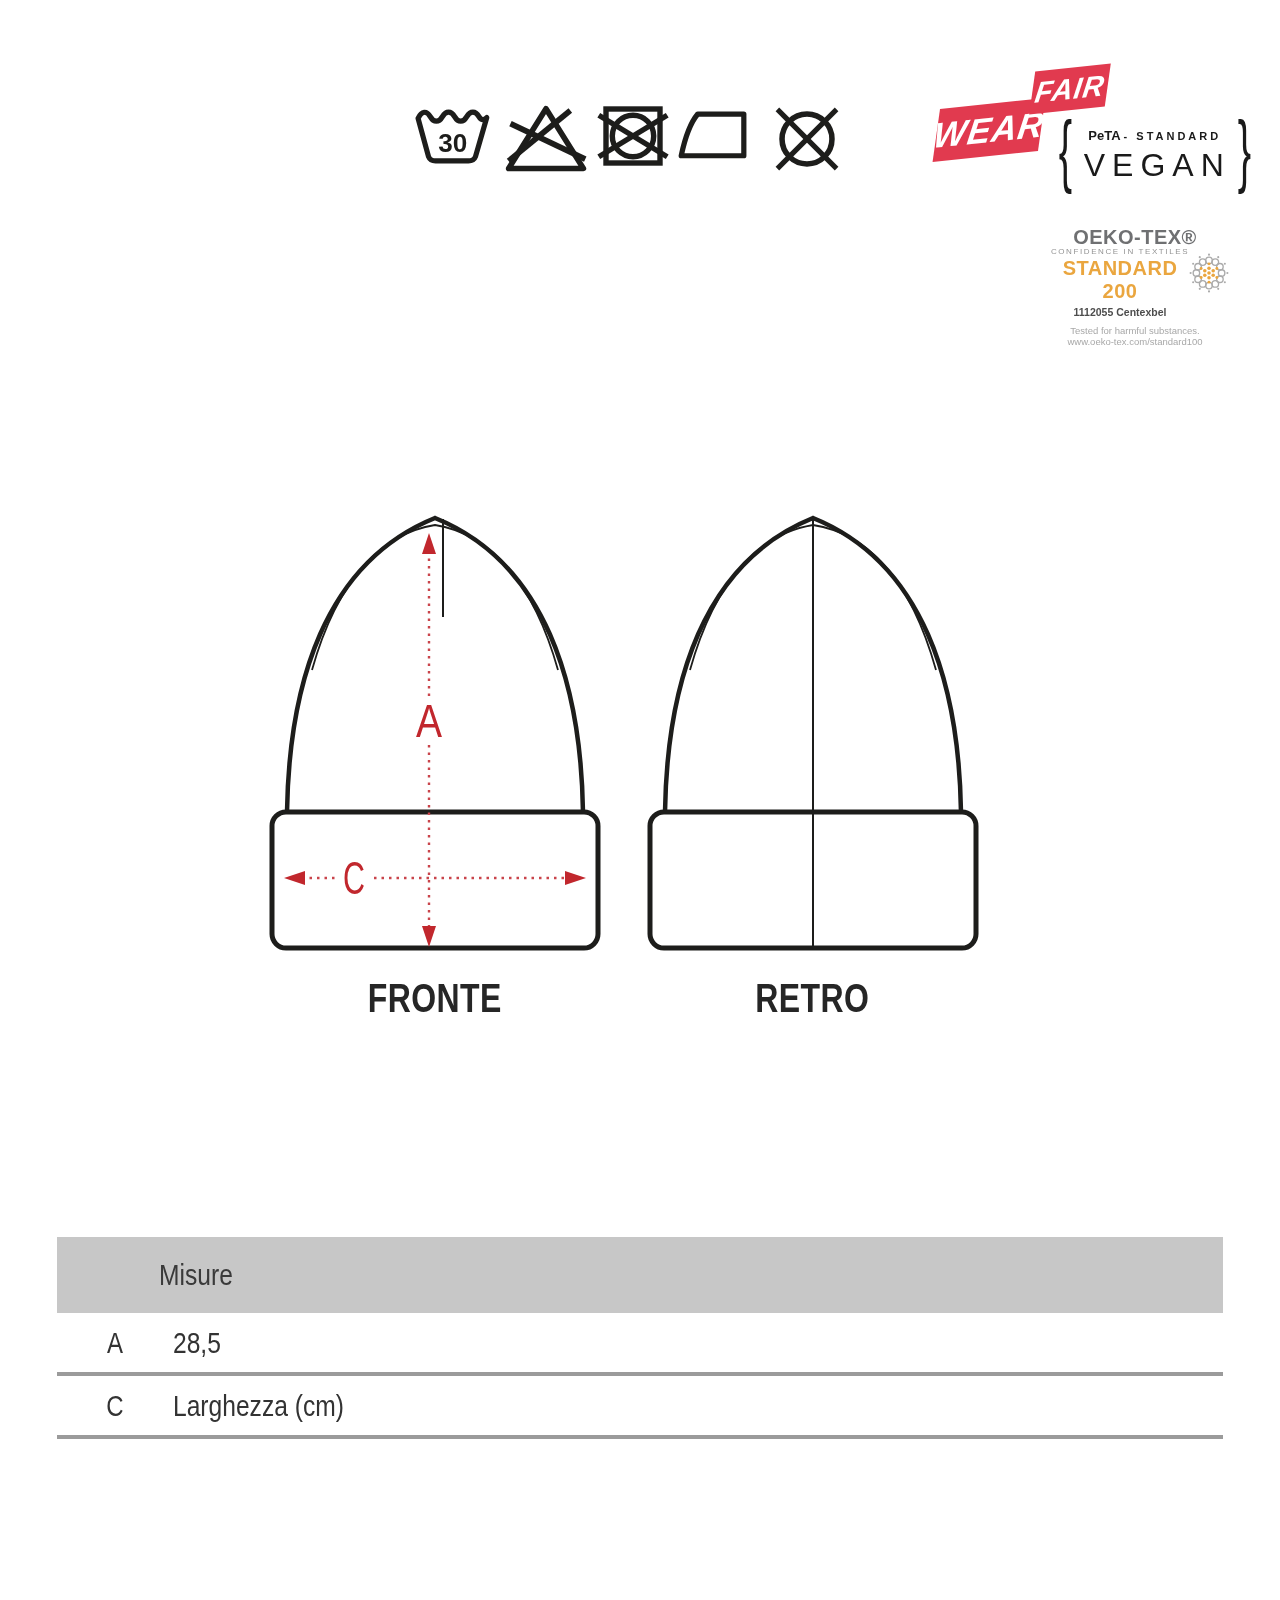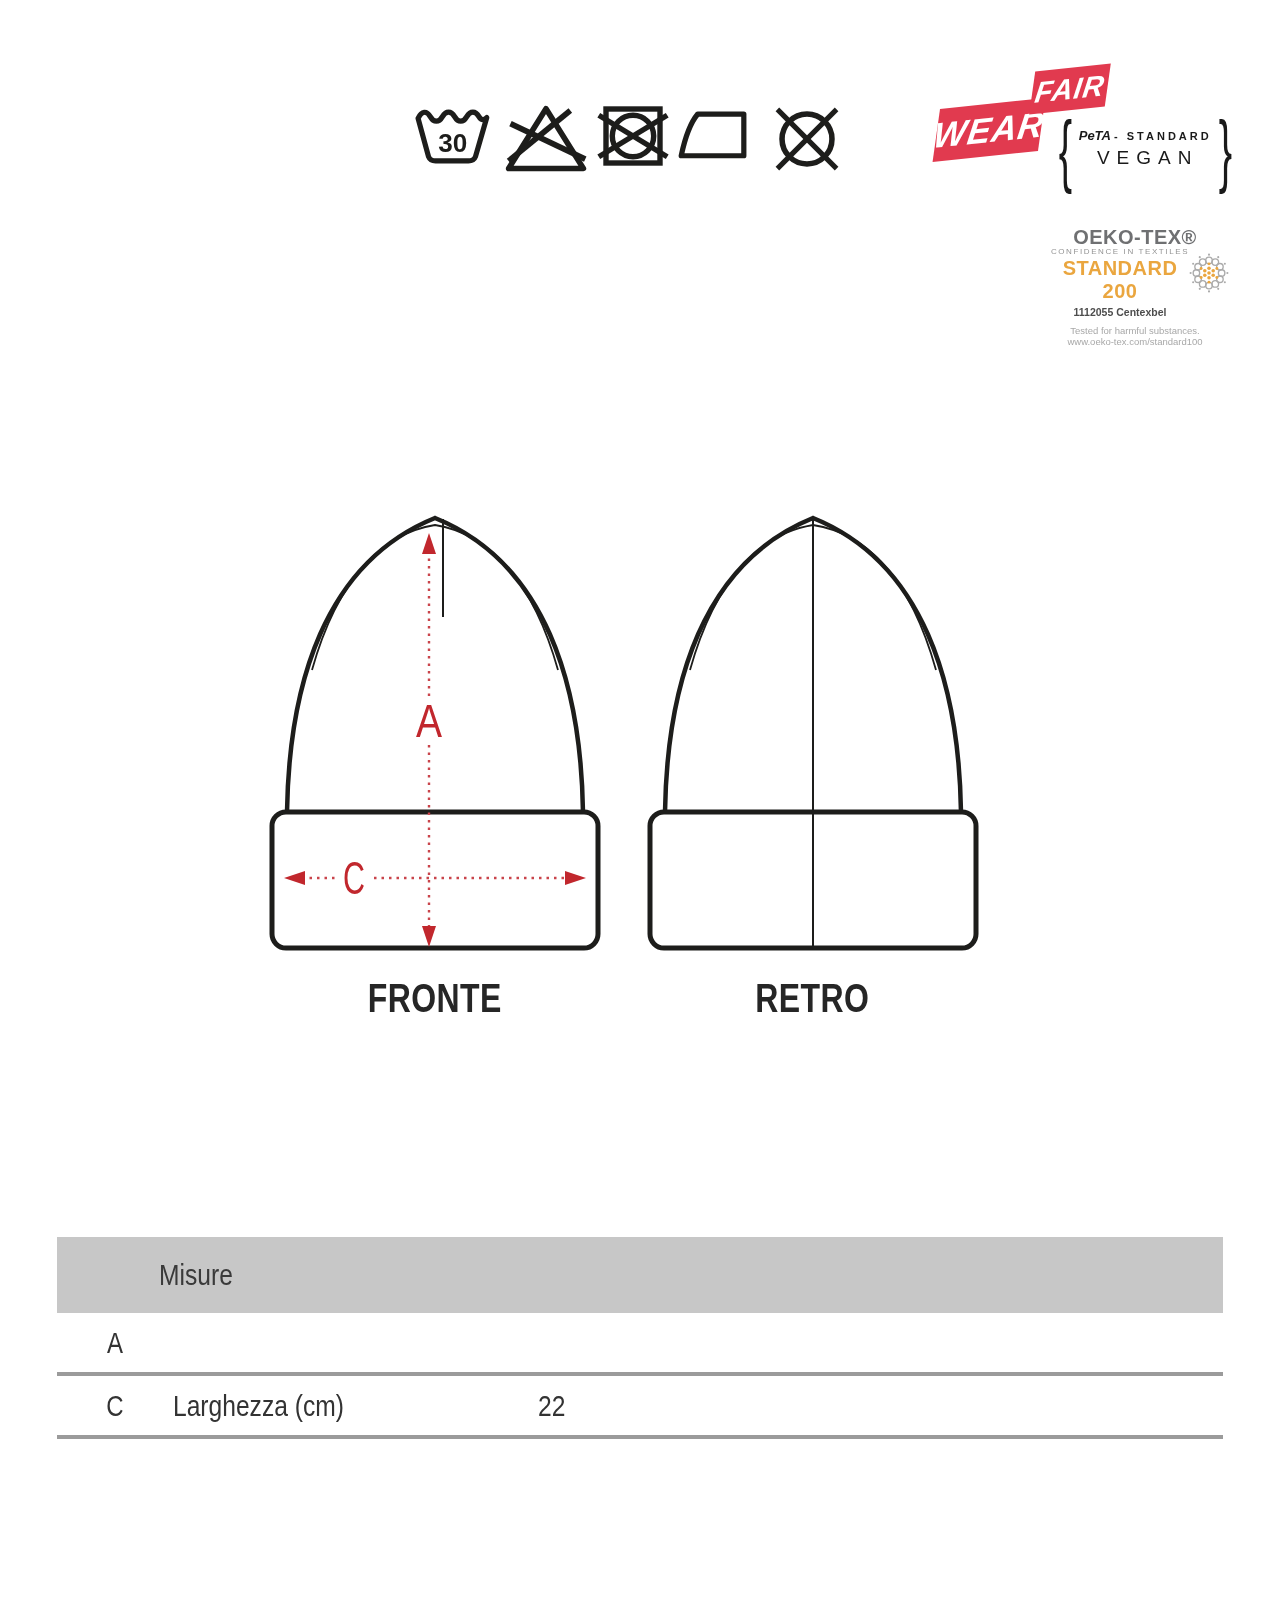--- a/index.html
+++ b/index.html
@@ -16,23 +16,23 @@
   .fw-banner{position:absolute;background:#e13a4f;transform:rotate(-6deg) skewX(-14deg);
              display:flex;align-items:center;justify-content:center;}
   .fw-banner span{color:#fff;font-weight:bold;font-style:italic;letter-spacing:1px;}
 
   
   .peta{position:absolute;left:1052px;top:108px;width:172px;height:86px;display:flex;align-items:stretch;}
   .brace{font-size:80px;line-height:84px;color:#1a1a1a;display:inline-block;
          transform:scaleX(0.5);font-weight:normal;}
   .peta-mid{flex:1;padding-top:20px;text-align:center;}
   .peta-line1{font-size:11px;color:#1a1a1a;white-space:nowrap;}
-  .peta-brand{font-weight:bold;font-style:italic;font-size:13px;}
+  .peta-brand{font-weight:bold;font-size:13px;}
   .peta-approved{letter-spacing:3px;font-weight:bold;}
-  .peta-vegan{font-size:19px;letter-spacing:7px;color:#1a1a1a;margin-top:4px;margin-left:5px;}
+  .peta-vegan{font-size:32px;letter-spacing:7px;color:#1a1a1a;margin-top:4px;margin-left:5px;text-align:right;}
 
   
   .oeko{position:absolute;left:1046px;top:226px;width:178px;text-align:center;line-height:1.12;}
   .oeko-title{font-size:20px;font-weight:bold;color:#6f7072;letter-spacing:0.5px;}
   .oeko-sub{font-size:8px;color:#949494;letter-spacing:1.6px;margin-top:0;margin-right:30px;}
   .oeko-standard{font-size:20px;font-weight:bold;color:#eaa63f;letter-spacing:0.5px;margin-right:30px;}
   .oeko-cert{font-size:10.5px;font-weight:bold;color:#4d4d4d;margin-top:5px;margin-right:30px;}
   .oeko-tested{font-size:9.5px;color:#a8a8a8;margin-top:7px;}
   .oeko-url{font-size:9.5px;color:#a8a8a8;}
 
@@ -200,21 +200,21 @@
   <div class="view-label" style="left:640px;top:976px;">
     <span class="condensed-c">RETRO</span>
   </div>
 
   <div class="mtable">
     <div class="thead">
       <span class="cell"><span class="condensed">Misure</span></span>
     </div>
     <div class="trow">
       <span class="letter"><span class="condensed-c">A</span></span>
+      <span><span class="condensed">28,5</span></span>
     </div>
     <div class="trow">
       <span class="letter"><span class="condensed-c">C</span></span>
       <span><span class="condensed">Larghezza  (cm)</span></span>
-      <span><span class="condensed">22</span></span>
     </div>
   </div>
 
 </div>
 
 </body></html>

